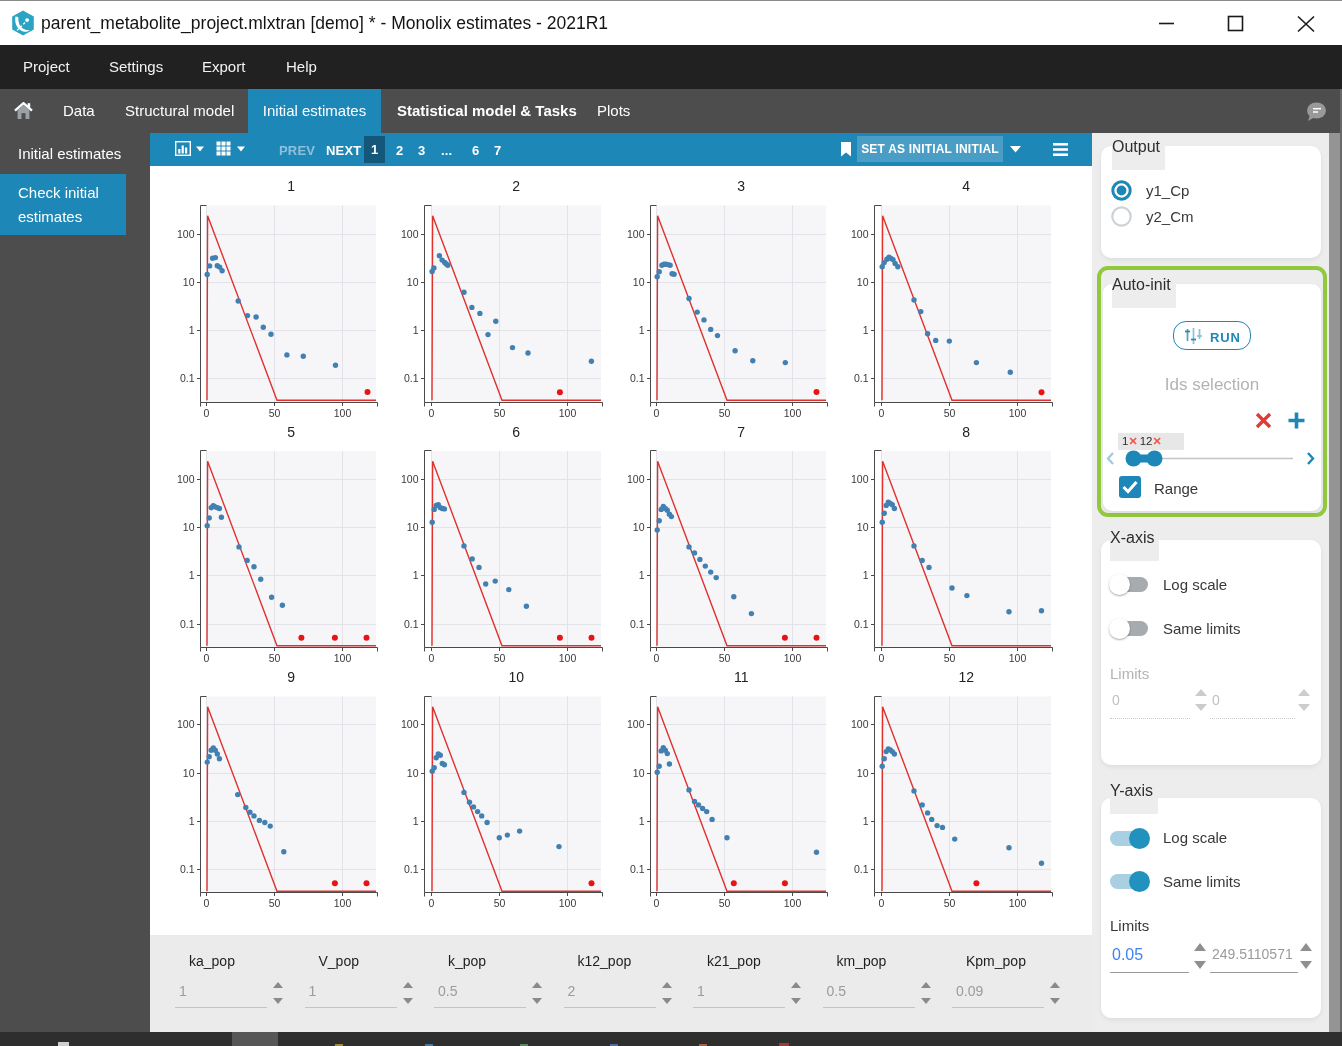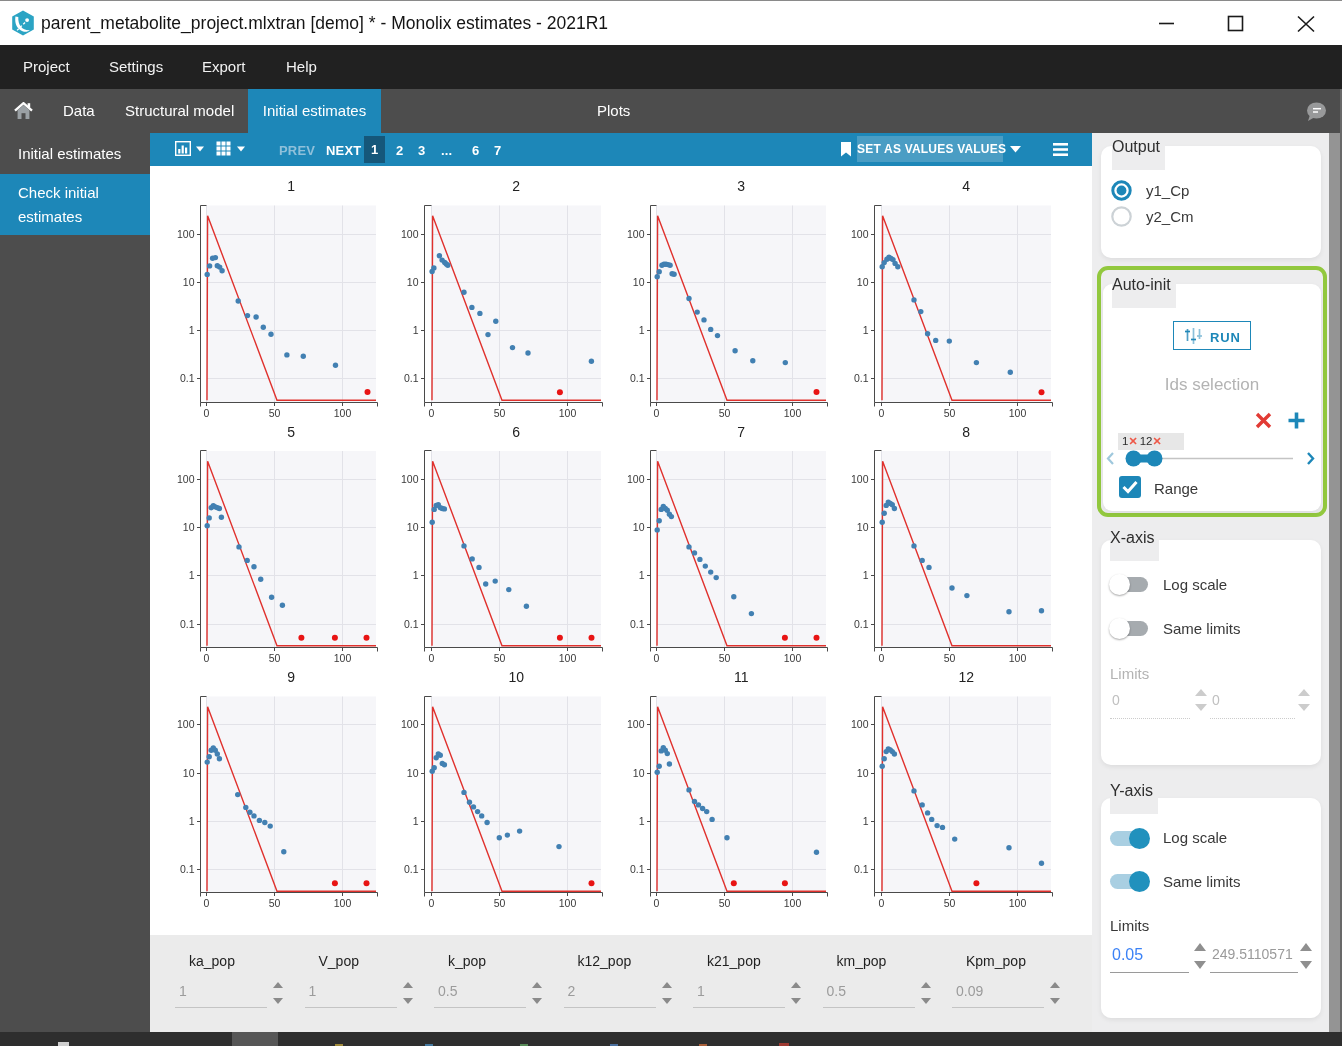--- a/index.html
+++ b/index.html
@@ -15,21 +15,21 @@
     color:#f2f2f2; font-size:15px; }
   .menu-item { top:13px; }
   
   #tabbar { left:0; top:89px; width:1342px; height:44px; background:#4d4d4d;
     color:#fff; font-size:15px;padding-left:24px; }
   .tab { top:0; height:44px; line-height:44px; text-align:center; }
   .tab.active { background:#1d87b8; }
   
   #sidebar { left:0; top:133px; width:150px; height:899px; background:#4d4d4d;
     color:#fff; font-size:15px; }
-  #side-active { left:0; top:41px; width:150px; height:61px; background:#1d87b8;
+  #side-active { left:0; top:41px; width:126px; height:61px; background:#1d87b8;
     padding:7px 0 0 18px; line-height:23.5px; }
   
   #toolbar { left:150px; top:133px; width:942px; height:33px; background:#1d87b8;
     color:#fff; }
   .tb { font-size:13px; font-weight:bold; letter-spacing:0.2px; top:10px; }
   #pg1 { left:214px; top:3px; width:21px; height:27px; background:#15577a;
     text-align:center; line-height:27px; font-size:13px; font-weight:bold; }
   #setbtn { left:707px; top:3px; width:146px; height:26px; background:#4a9dc4;
     text-align:center; line-height:26px; font-size:12px; font-weight:bold;
     letter-spacing:0.2px; white-space:nowrap; }
@@ -94,20 +94,21 @@
 <div class="abs" id="tabbar">
   <svg class="abs" style="left:14px;top:13px" width="19" height="18" viewBox="0 0 19 18">
     <path d="M3.6,8.2 L9.5,3 L15.4,8.2 V17 H3.6 Z" fill="#9aa0a4"></path>
     <path d="M1,8.6 L9.5,1.2 L18,8.6" fill="none" stroke="#fdfdfd" stroke-width="2.4"></path>
     <rect x="13.6" y="1.2" width="2.6" height="4.2" fill="#fdfdfd"></rect>
     <rect x="7.5" y="11.2" width="4" height="5.8" fill="#4d4d4d"></rect>
   </svg>
   <div class="abs tab" style="left:63px">Data</div>
   <div class="abs tab" style="left:125px">Structural model</div>
   <div class="abs tab active" style="left:248px;width:133px">Initial estimates</div>
+  <div class="abs tab" style="left:397px;font-weight:bold">Statistical model &amp; Tasks</div>
   <div class="abs tab" style="left:597px">Plots</div>
   <svg class="abs" style="left:1305px;top:13px" width="22" height="20" viewBox="0 0 22 20">
     <ellipse cx="11.5" cy="8.5" rx="9.5" ry="8" fill="#98999a"></ellipse>
     <path d="M5,13 L3,19 L10,15 Z" fill="#98999a"></path>
     <line x1="8" y1="6.7" x2="16" y2="6.7" stroke="#fff" stroke-width="1.5"></line>
     <line x1="8" y1="10" x2="13" y2="10" stroke="#fff" stroke-width="1.5"></line>
   </svg>
 </div>
 
 <div class="abs" id="sidebar">
@@ -142,21 +143,21 @@
   <div class="abs tb" style="left:176px">NEXT</div>
 
   <div class="abs tb" style="left:246px">2</div>
   <div class="abs tb" style="left:268px">3</div>
   <div class="abs tb" style="left:291px">...</div>
   <div class="abs tb" style="left:322px">6</div>
   <div class="abs tb" style="left:344px">7</div>
   <svg class="abs" style="left:690px;top:9px" width="12" height="15" viewBox="0 0 12 15">
     <path d="M1,0 H11 V14.5 L6,10.5 L1,14.5 Z" fill="#fff"></path>
   </svg>
-  <div class="abs" id="setbtn">SET AS VALUES VALUES</div>
+  <div class="abs" id="setbtn">SET AS INITIAL INITIAL</div>
   <svg class="abs" style="left:860px;top:13px" width="11" height="7" viewBox="0 0 11 7">
     <polygon points="0,0 11,0 5.5,6.5" fill="#fff"></polygon>
   </svg>
   <svg class="abs" style="left:903px;top:10px" width="15" height="13" viewBox="0 0 15 13">
     <rect x="0" y="0" width="15" height="2.6" fill="#fff"></rect>
     <rect x="0" y="5.2" width="15" height="2.6" fill="#fff"></rect>
     <rect x="0" y="10.4" width="15" height="2.6" fill="#fff"></rect>
   </svg>
 </div>
 
@@ -755,21 +756,21 @@
 </svg>
 <div class="abs rlabel" style="left:1146px;top:182px">y1_Cp</div>
 <svg class="abs" style="left:1111px;top:206px" width="21" height="21" viewBox="0 0 21 21">
   <circle cx="10.5" cy="10.5" r="9.2" fill="#fff" stroke="#ccd2d6" stroke-width="2.2"></circle>
 </svg>
 <div class="abs rlabel" style="left:1146px;top:208px">y2_Cm</div>
 
 <div class="abs" style="left:1097px;top:266px;width:230px;height:251px;border:4px solid #92c83e;border-radius:11px"></div>
 <div class="abs card" style="left:1103px;top:284px;width:218px;height:227px;border-radius:9px"></div>
 <div class="abs sect-title" style="left:1112px;top:276px">Auto-init</div>
-<div class="abs" style="left:1173px;top:321px;width:78px;height:29px;border:1px solid #1d87b8;border-radius:0;background:#fff">
+<div class="abs" style="left:1173px;top:321px;width:78px;height:29px;border:1px solid #1d87b8;border-radius:13px;background:#fff">
   <svg class="abs" style="left:11px;top:6px" width="17" height="16" viewBox="0 0 17 16">
     <g stroke-width="1.7">
       <line x1="2.5" y1="1" x2="2.5" y2="13" stroke="#4f9ec6"></line>
       <line x1="8.5" y1="0" x2="8.5" y2="16" stroke="#8bc0da"></line>
       <line x1="14.5" y1="1" x2="14.5" y2="11" stroke="#8bc0da"></line>
       <line x1="0" y1="3.5" x2="5" y2="3.5" stroke="#2187b8"></line>
       <line x1="6" y1="11.5" x2="11" y2="11.5" stroke="#2187b8"></line>
       <line x1="12" y1="8" x2="17" y2="8" stroke="#8bc0da"></line>
     </g>
   </svg>

